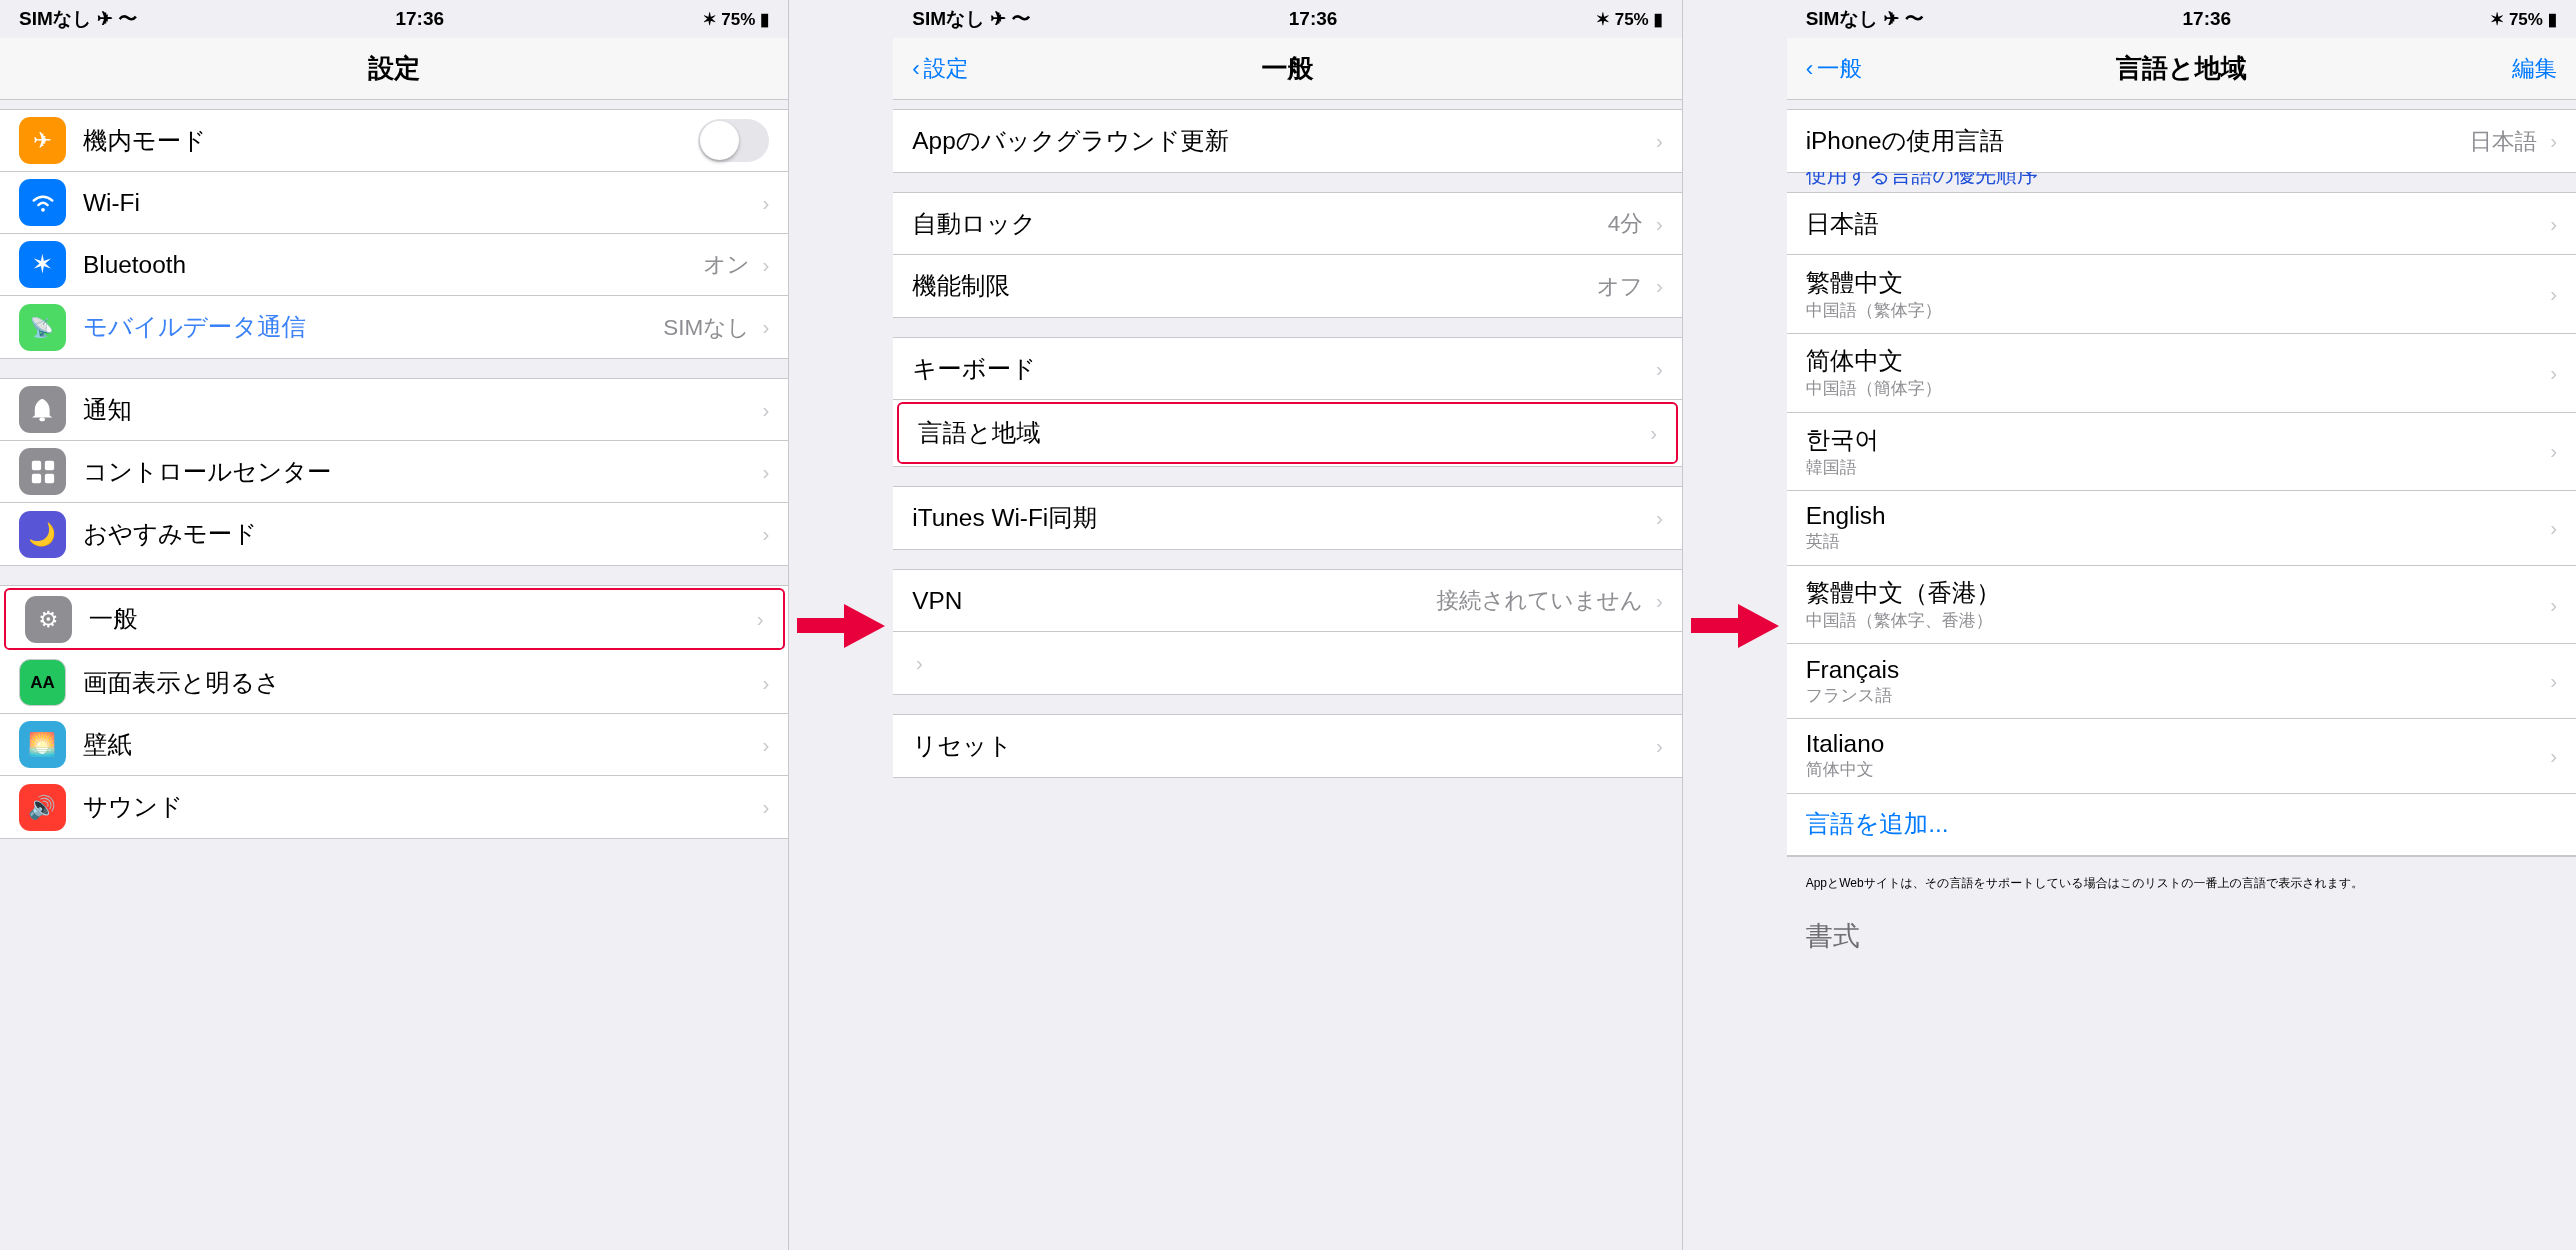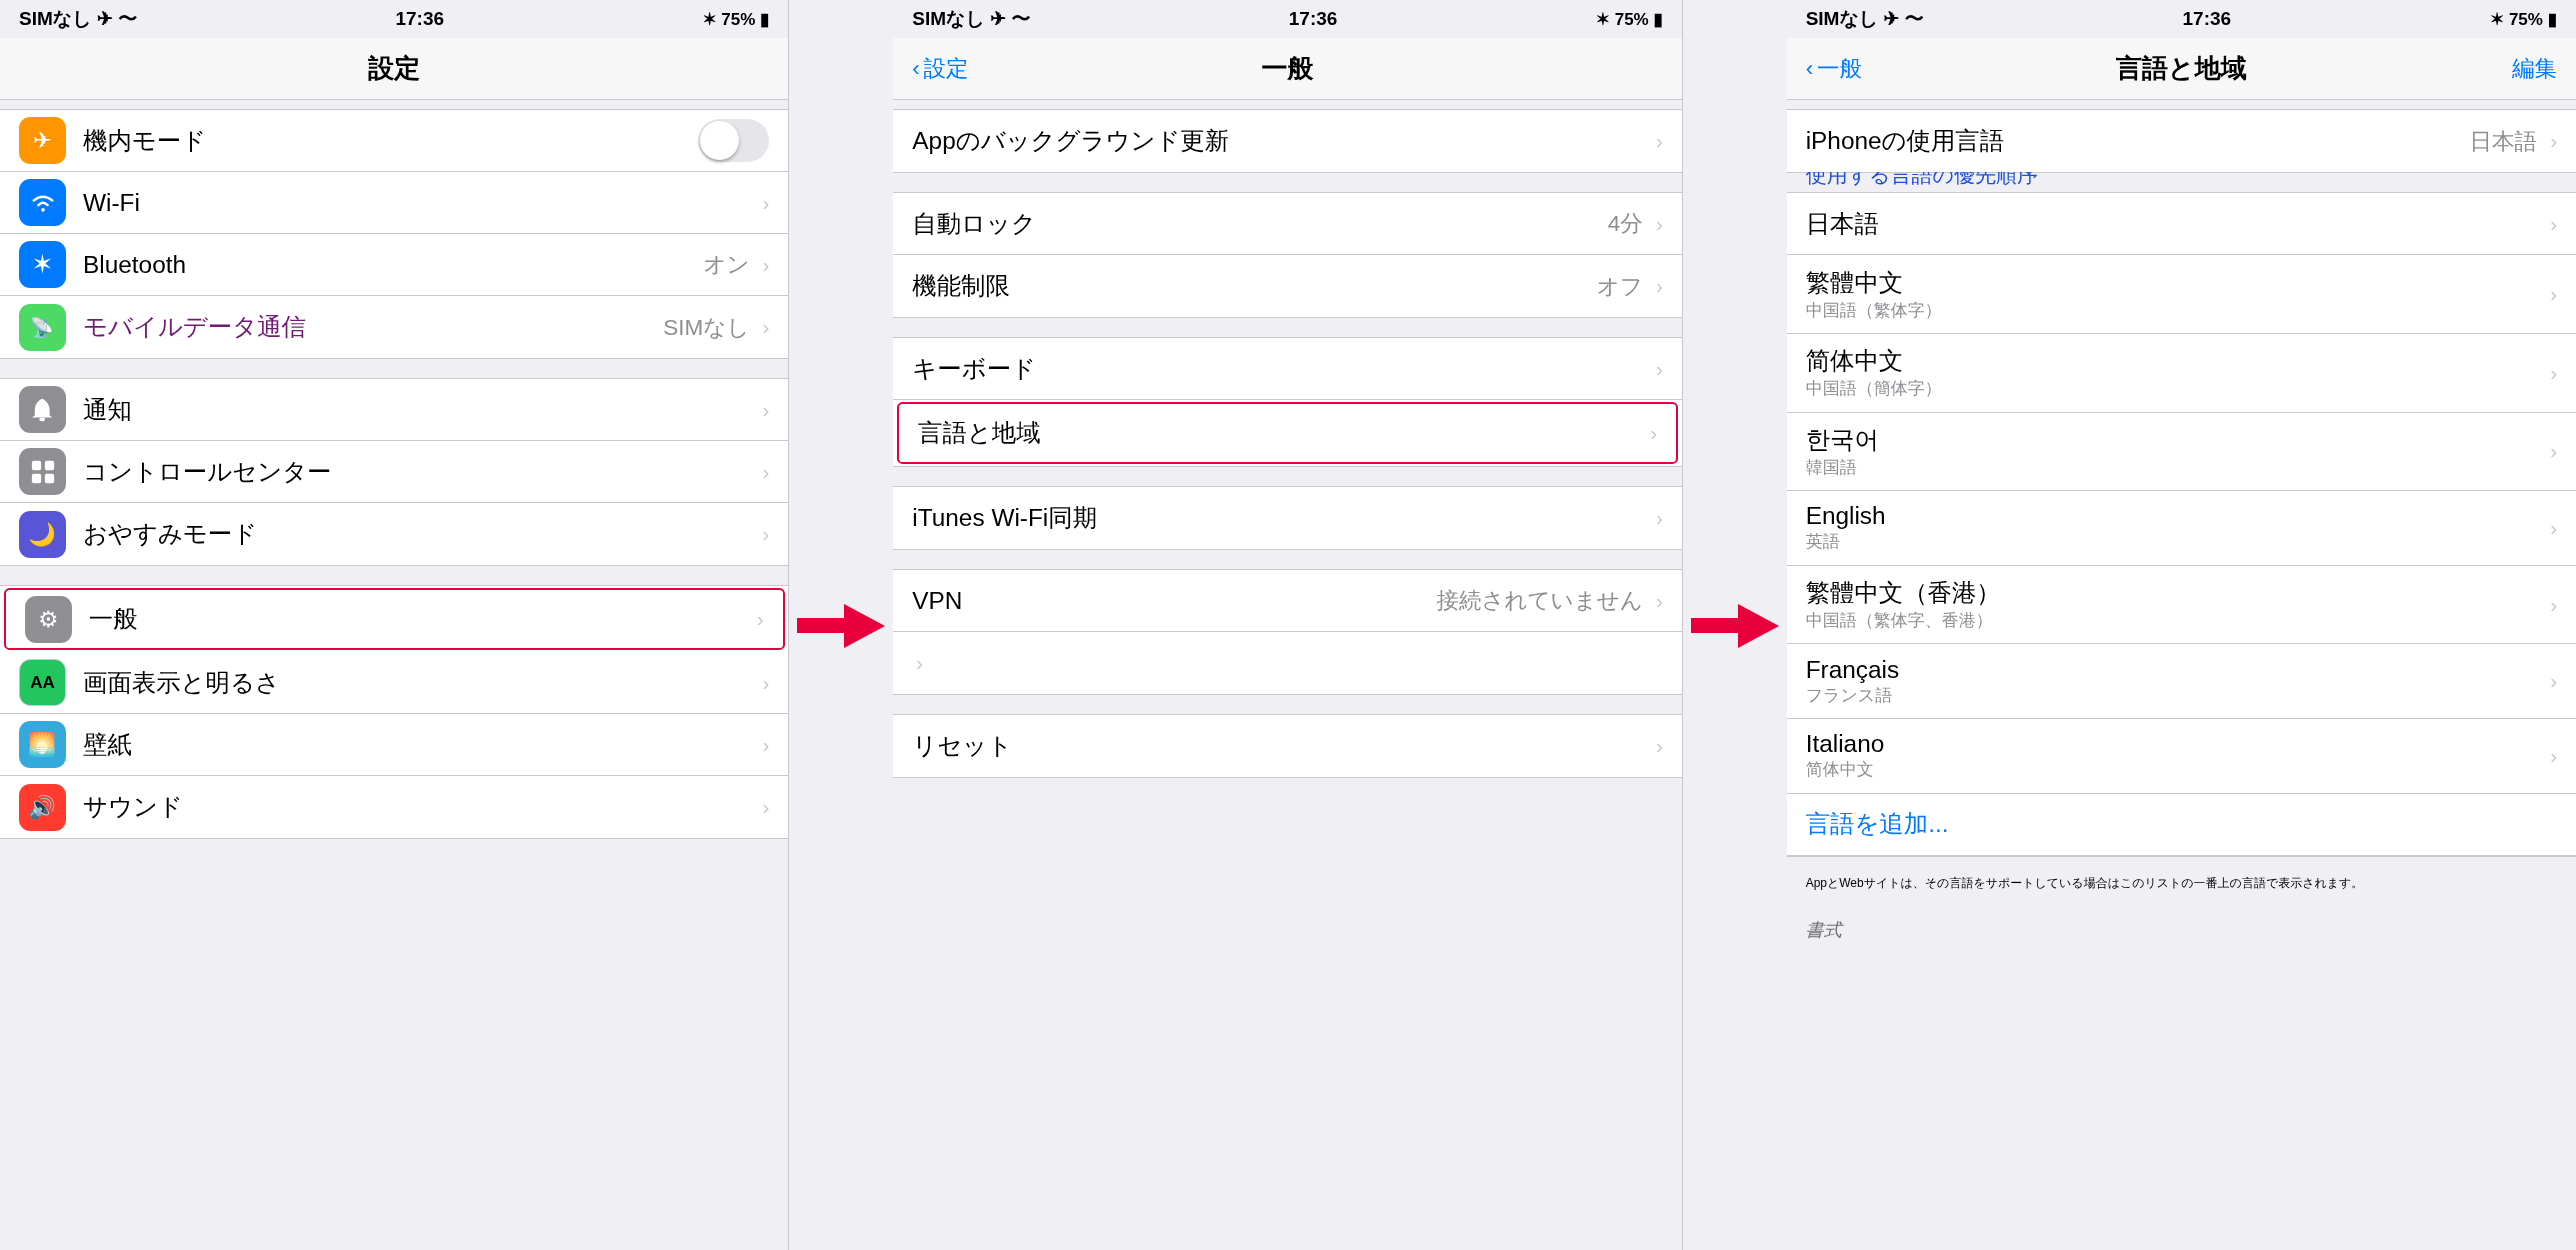--- a/index.html
+++ b/index.html
@@ -243,21 +243,21 @@
 
     <div class="cell">
       <div class="cell-icon icon-bluetooth" style="font-size:26px;">✶</div>
       <span class="cell-label">Bluetooth</span>
       <span class="cell-value">オン</span>
       <span class="chevron">›</span>
     </div>
 
     <div class="cell">
       <div class="cell-icon icon-green" style="font-size:19px;">📡</div>
-      <span class="cell-label" style="color:#701a75;">モバイルデータ通信</span>
+      <span class="cell-label" style="color:#3b82f6;">モバイルデータ通信</span>
       <span class="cell-value">SIMなし</span>
       <span class="chevron">›</span>
     </div>
   </div>
 
   <div class="group-separator" style="height:19px;"></div>
   <div class="table-section">
     <div class="cell">
       <div class="cell-icon icon-gray">
         <svg width="24.4" height="26" viewBox="0 0 26 28" fill="white">
@@ -499,16 +499,16 @@
     </div>
   </div>
 
   <div class="group-separator" style="height:9.4px;"></div>
   <div class="footnote-text">
     AppとWebサイトは、その言語をサポートしている場合はこのリストの一番上の言語で表示されます。
   </div>
 
   <div class="group-separator" style="height:9.4px;"></div>
   <div class="table-section" style="background:#efeff4;border:none;">
-    <div style="padding:7.5px 19px 3.8px;font-size:18px;color:#6d6d72;font-style:italic;">書式</div>
+    <div style="padding:7.5px 19px 3.8px;font-size:27px;color:#6d6d72;">書式</div>
   </div>
 </div>
 
 
 </body></html>

